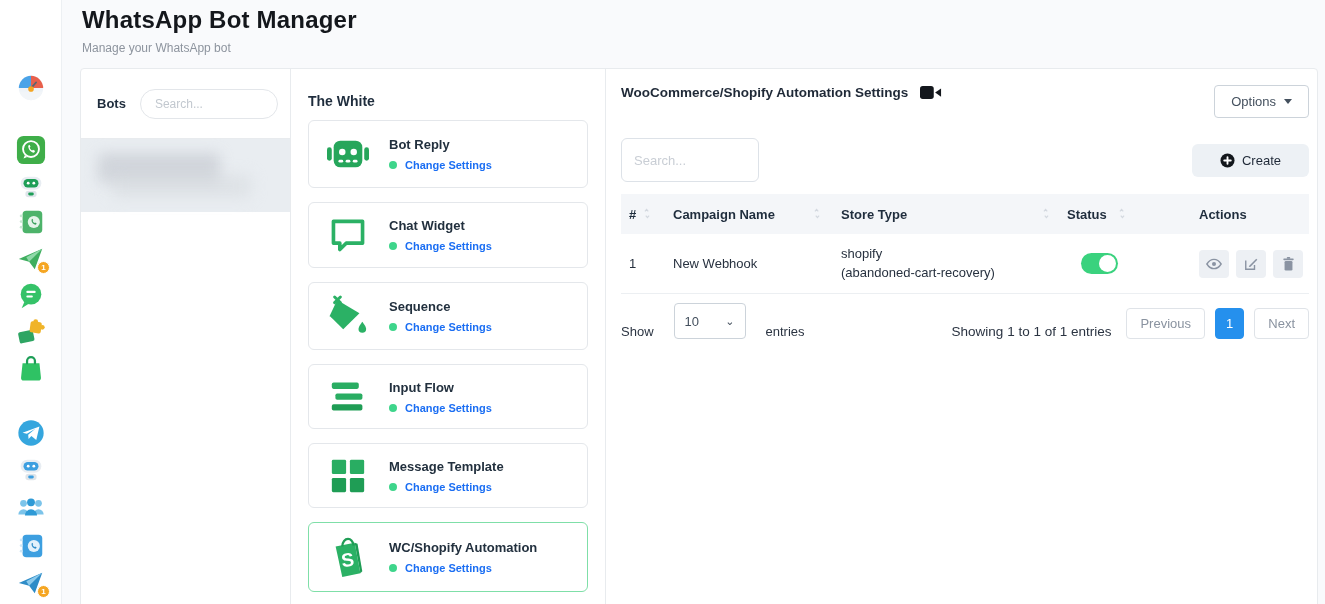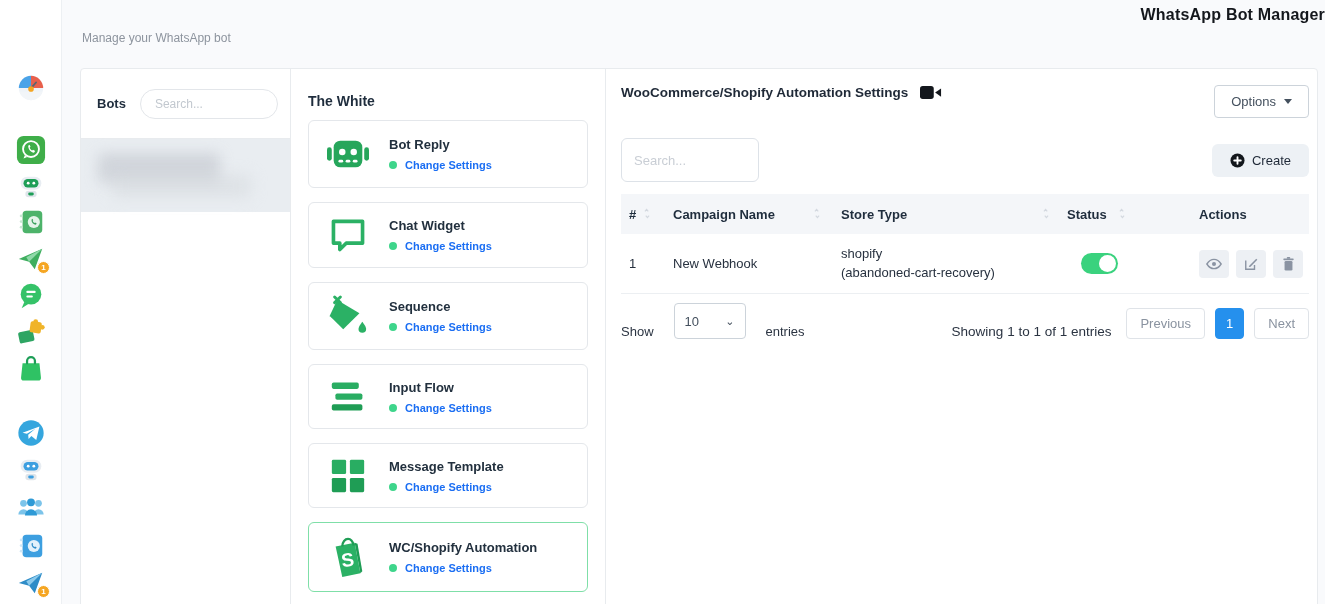--- a/index.html
+++ b/index.html
@@ -12,21 +12,21 @@
   .side-icon { width:62px; height:30px; display:flex; align-items:center; justify-content:center;
     position:relative; cursor:pointer; }
   .side-icon svg { display:block; }
   .side-badge { position:absolute; right:12px; bottom:0; width:13px; height:13px; border-radius:50%;
     background:#f5a623; color:#fff; font-size:8px; font-weight:bold; display:flex;
     align-items:center; justify-content:center; border:1px solid #fff; }
 
   
   .content { position:absolute; left:62px; top:0; width:1263px; height:604px; background:#f9fafc; }
   .page-header { padding:6px 0 0 20px; }
-  .page-title { font-size:16px; font-weight:bold; color:#14171c; letter-spacing:.2px;text-align:right; }
+  .page-title { font-size:24px; font-weight:bold; color:#14171c; letter-spacing:.2px; }
   .page-subtitle { font-size:12px; color:#8d949e; margin-top:7px; }
 
   .main-card { position:absolute; left:18px; top:68px; width:1238px; height:600px;
     background:#fff; border:1px solid #e8ebee; border-radius:4px; display:flex; }
 
   
   .bots-col { width:210px; border-right:1px solid #e8ebee; }
   .bots-head { height:70px; display:flex; align-items:center; gap:14px; padding:0 16px;
     border-bottom:1px solid #e8ebee; }
   .bots-label { font-size:13px; font-weight:bold; color:#1f2d3d; }
@@ -61,21 +61,21 @@
     padding:8px 16px; font-size:13px; color:#44505e; display:flex; align-items:center; gap:8px;
     cursor:pointer; }
   .caret-down { width:0; height:0; border-left:4px solid transparent; border-right:4px solid transparent;
     border-top:5px solid #44505e; }
 
   .toolbar { display:flex; align-items:center; margin-top:20px; }
   .table-search { width:138px; height:44px; border:1px solid #dde2e8; border-radius:6px;
     padding:0 12px; font-size:13px; color:#444; outline:none; font-family:inherit; }
   .table-search::placeholder { color:#c9ced5; }
   .create-btn { margin-left:auto; background:#edf1f5; border:none; border-radius:6px;
-    padding:9px 18px; font-size:13px; color:#1f2937; display:flex; align-items:center; gap:7px;
+    padding:9px 28px; font-size:13px; color:#1f2937; display:flex; align-items:center; gap:7px;
     cursor:pointer; }
 
   .table { margin-top:12px; }
   .t-head { display:flex; align-items:center; background:#f4f6f9; height:40px; font-size:13px;
     font-weight:bold; color:#1f2d3d; padding:0 6px 0 8px; }
   .t-row { display:flex; align-items:center; min-height:60px; font-size:13px; color:#27313f;
     padding:0 6px 0 8px; border-bottom:1px solid #eceff2; }
   .c-num { width:44px; display:flex; align-items:flex-start; gap:6px; }
   .c-campaign { width:168px; display:flex; justify-content:space-between; padding-right:19px; }
   .c-store { width:226px; display:flex; justify-content:space-between; padding-right:16px; }

